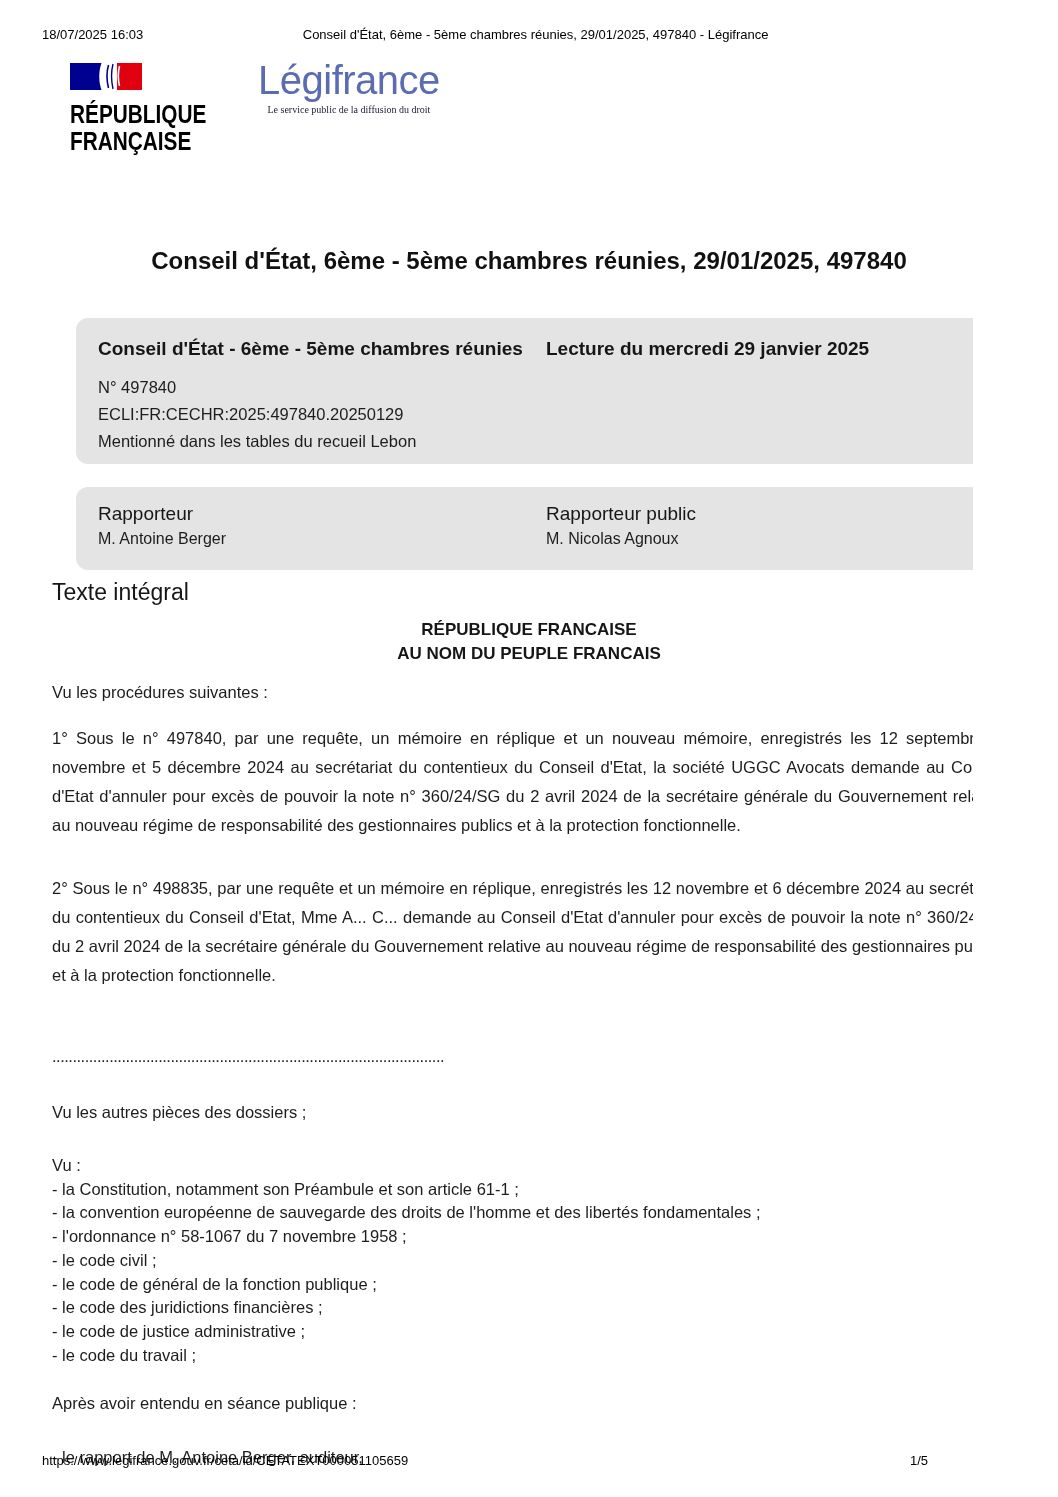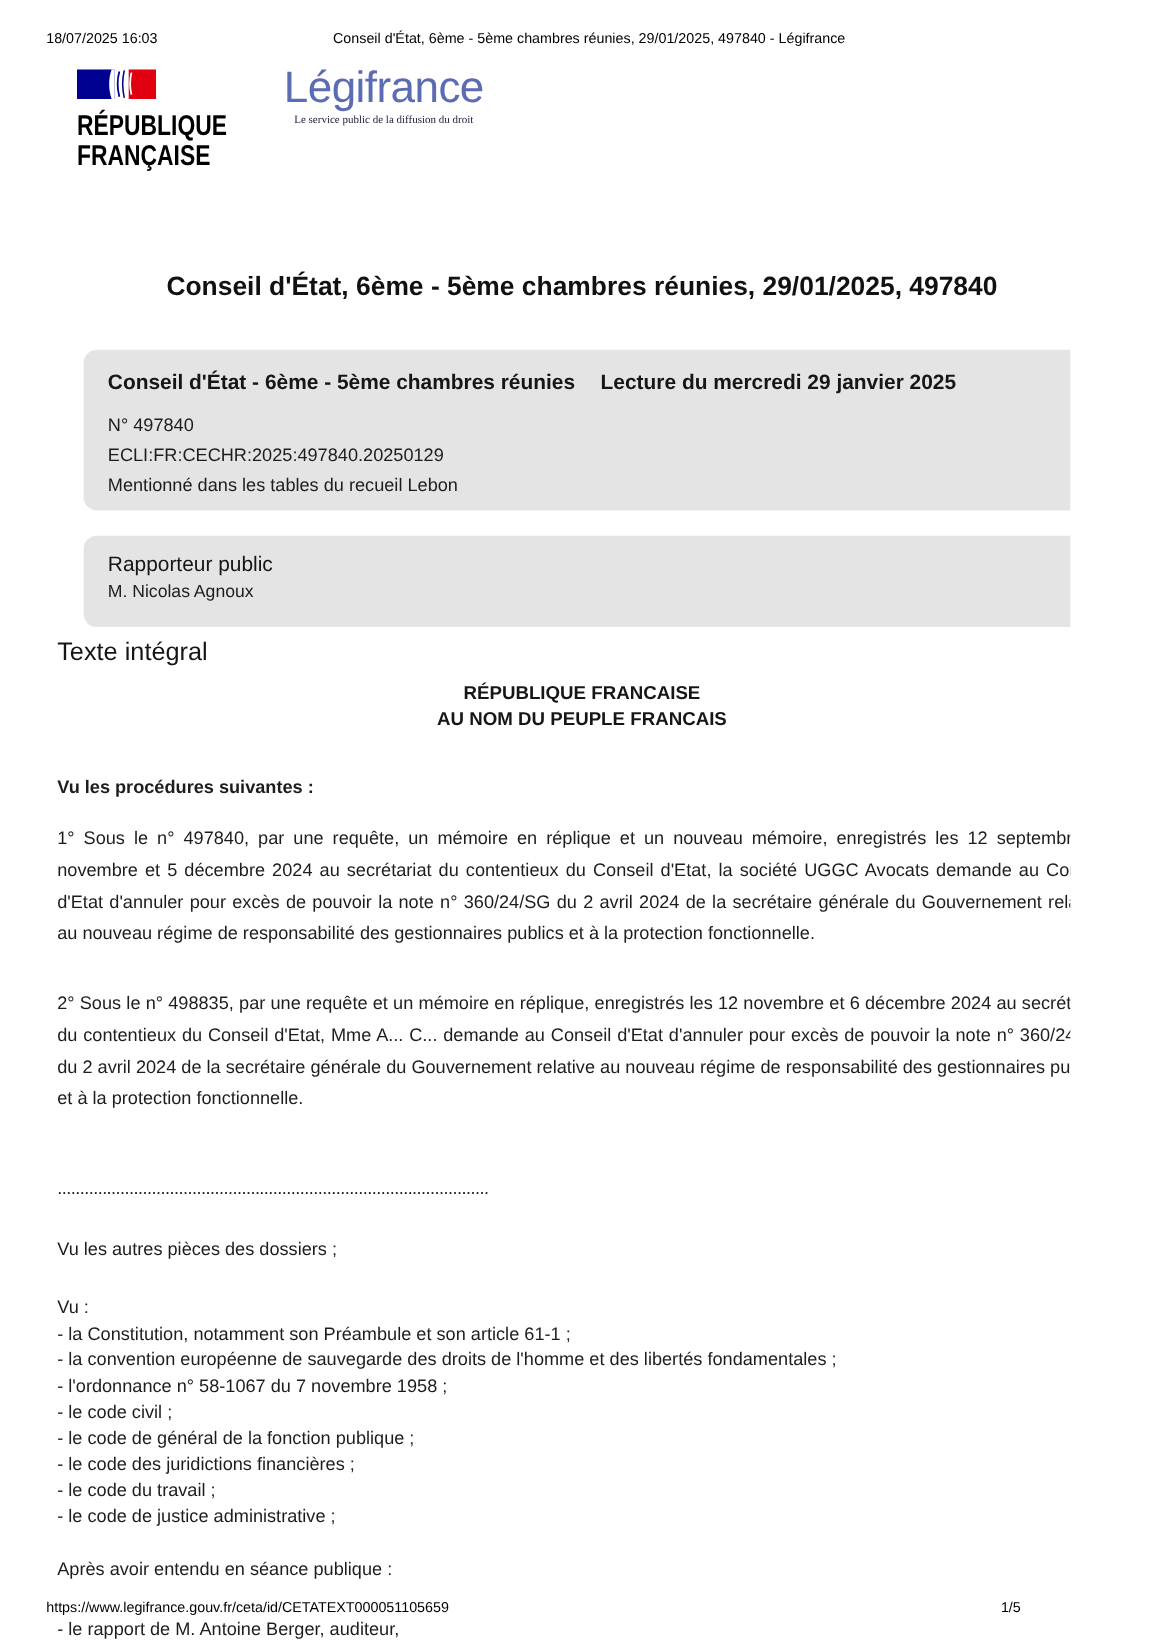--- a/index.html
+++ b/index.html
@@ -83,21 +83,21 @@
   .rap-name { margin-top: 5px; font-size: 16px; color: #1d1d1d; }
 
   
   .body-text { position: absolute; top: 578px; left: 52px; width: 954px; }
   .section-title { font-size: 23px; font-weight: normal; color: #161616; line-height: 28px; }
   .center-head {
     margin-top: 12px; text-align: center;
     font-weight: bold; font-size: 17px; line-height: 24px; color: #161616;
   }
   .para { font-size: 16.5px; line-height: 29px; text-align: justify; color: #1d1d1d; }
-  .p-intro   { margin-top: 36px; text-align: left; font-weight: bold; }
+  .p-intro   { margin-top: 12px; text-align: left; }
   .p-first   { margin-top: 17px; }
   .p-second  { margin-top: 34px; }
   .p-dots    { margin-top: 52px; letter-spacing: -0.5px; text-align: left; white-space: nowrap; overflow: hidden; }
   .p-pieces  { margin-top: 27px; text-align: left; }
   .vu-block  { margin-top: 27px; font-size: 16.5px; line-height: 23.7px; color: #1d1d1d; }
   .p-seance  { margin-top: 22px; text-align: left; }
   .p-rapport { margin-top: 25px; text-align: left; }
 </style>
 </head>
 <body>
@@ -141,20 +141,24 @@
     <div class="card-lines">
       <div>N° 497840</div>
       <div>ECLI:FR:CECHR:2025:497840.20250129</div>
       <div>Mentionné dans les tables du recueil Lebon</div>
     </div>
   </div>
 
   <div class="card card-rapporteurs">
     <div class="card-row">
       <div>
+        <div class="rap-label">Rapporteur</div>
+        <div class="rap-name">M. Antoine Berger</div>
+      </div>
+      <div>
         <div class="rap-label">Rapporteur public</div>
         <div class="rap-name">M. Nicolas Agnoux</div>
       </div>
     </div>
   </div>
 
   <div class="body-text">
     <div class="section-title">Texte intégral</div>
 
     <div class="center-head">
@@ -173,22 +177,22 @@
     <div class="para p-pieces">Vu les autres pièces des dossiers ;</div>
 
     <div class="vu-block">
       <div>Vu :</div>
       <div>- la Constitution, notamment son Préambule et son article 61-1 ;</div>
       <div>- la convention européenne de sauvegarde des droits de l'homme et des libertés fondamentales ;</div>
       <div>- l'ordonnance n° 58-1067 du 7 novembre 1958 ;</div>
       <div>- le code civil ;</div>
       <div>- le code de général de la fonction publique ;</div>
       <div>- le code des juridictions financières ;</div>
+      <div>- le code de justice administrative ;</div>
       <div>- le code du travail ;</div>
-      <div>- le code de justice administrative ;</div>
     </div>
 
     <div class="para p-seance">Après avoir entendu en séance publique :</div>
 
     <div class="para p-rapport">- le rapport de M. Antoine Berger, auditeur,</div>
   </div>
 
   <div class="print-footer">
     <span>https://www.legifrance.gouv.fr/ceta/id/CETATEXT000051105659</span>
     <span>1/5</span>

